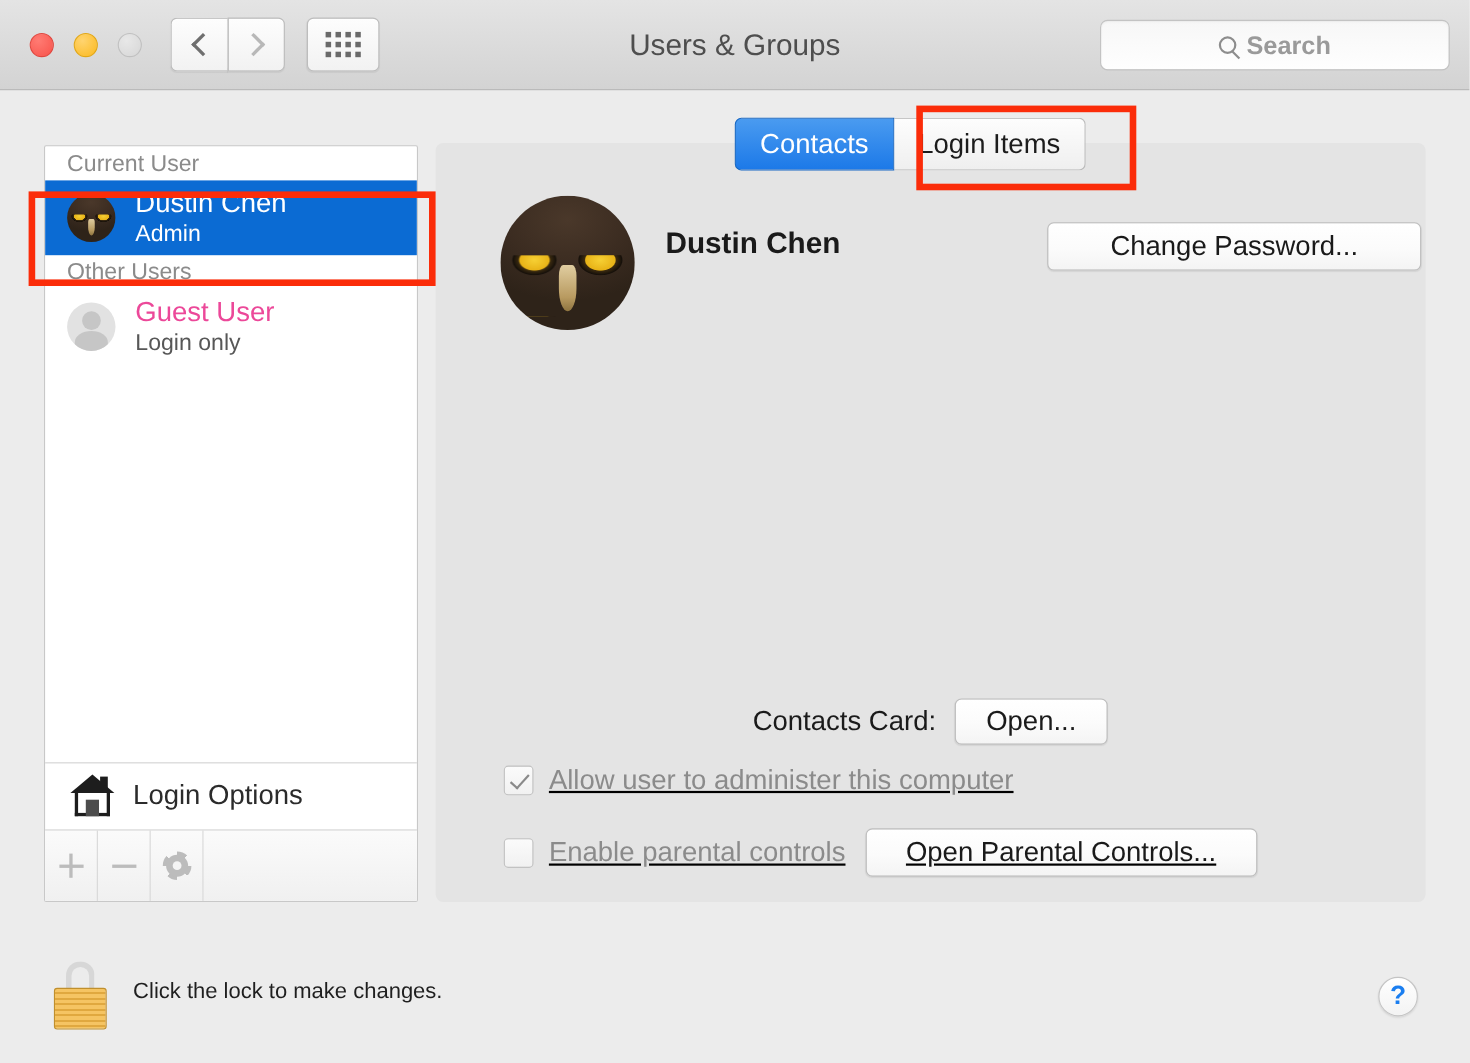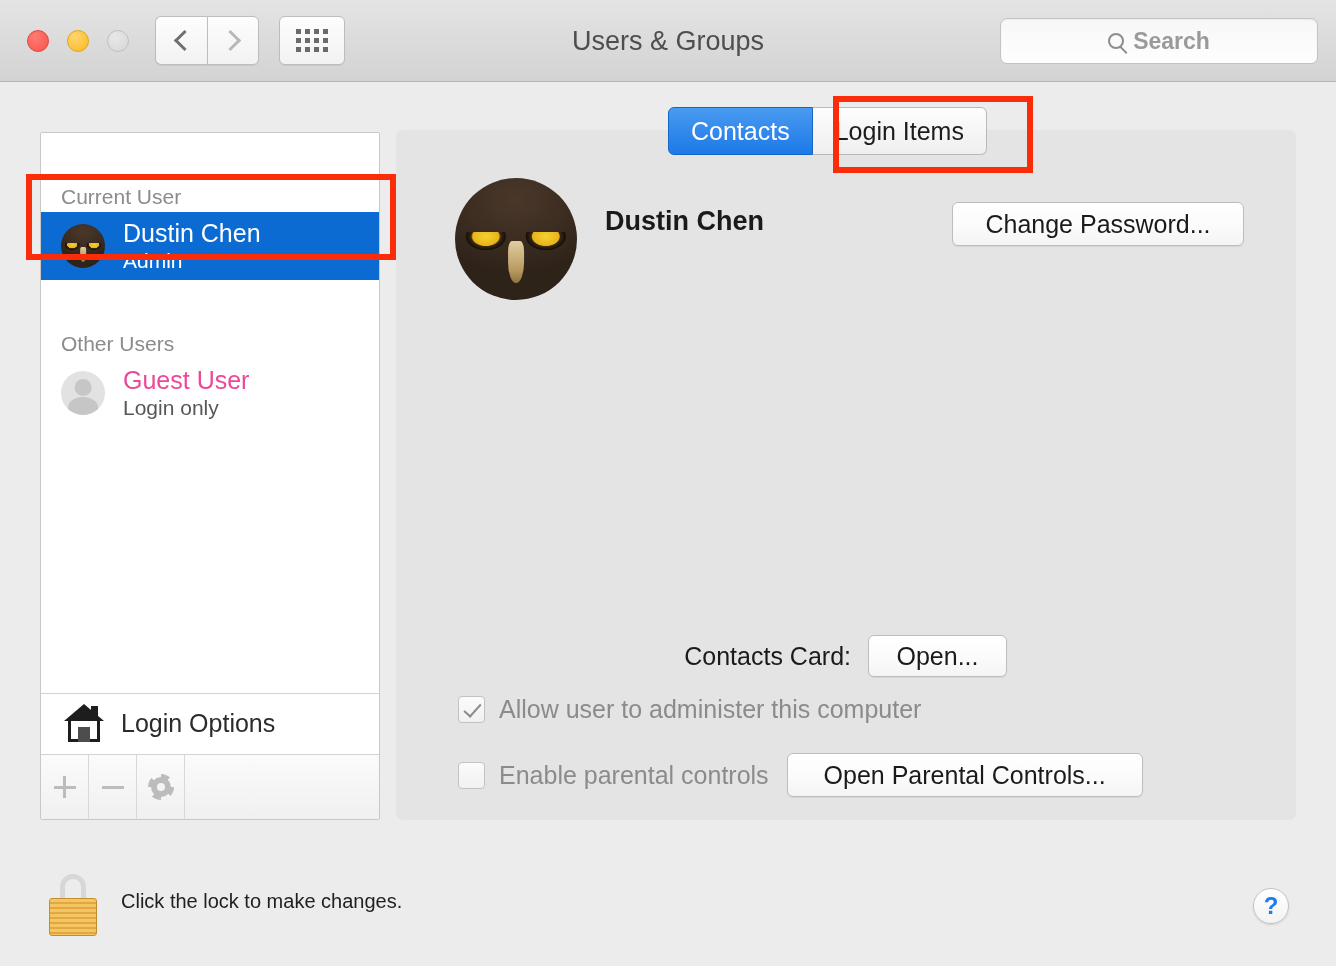--- a/index.html
+++ b/index.html
@@ -111,21 +111,20 @@
     position: absolute;
     left: 0; top: 0;
     width: 338px; height: 581px;
     overflow: hidden;
   }
 
   .group-header {
     font-size: 21px;
     color: #8b8b8b;
     padding: 4px 0 3px 20px;
-    margin-top: 48px;
   }
 
   .user-row {
     display: flex;
     align-items: center;
     height: 68px;
     padding-left: 20px;
   }
   .user-row.selected { background: #0b6bd3; }
 
@@ -323,21 +322,21 @@
     border-radius: 6px;
     font-size: 25px;
     color: #1a1a1a;
     display: flex; align-items: center; justify-content: center;
     box-shadow: 0 1px 1px rgba(0,0,0,.07);
   }
 
   #change-password-btn {
     position: absolute;
     left: 556px; top: 72px;
-    width: 292px; height: 44px;
+    width: 340px; height: 44px;
   }
 
   #contacts-row {
     position: absolute;
     left: 0; top: 505px; width: 900px;
     display: flex; align-items: center;
   }
   #contacts-label {
     width: 455px;
     text-align: right;
@@ -346,21 +345,21 @@
     padding-right: 0;
   }
   #open-contacts-btn {
     margin-left: 17px;
     width: 139px; height: 42px;
   }
 
   .check-row {
     position: absolute;
     left: 62px;
-    display: flex; align-items: center;
+    display: flex; align-items: center; text-decoration: underline;
   }
   #admin-row    { top: 565px; }
   #parental-row { top: 623px; }
 
   .checkbox {
     width: 27px; height: 27px;
     border: 1px solid #c2c2c2;
     border-radius: 4px;
     background: linear-gradient(to bottom, #fbfbfb, #f1f1f1);
     position: relative;

